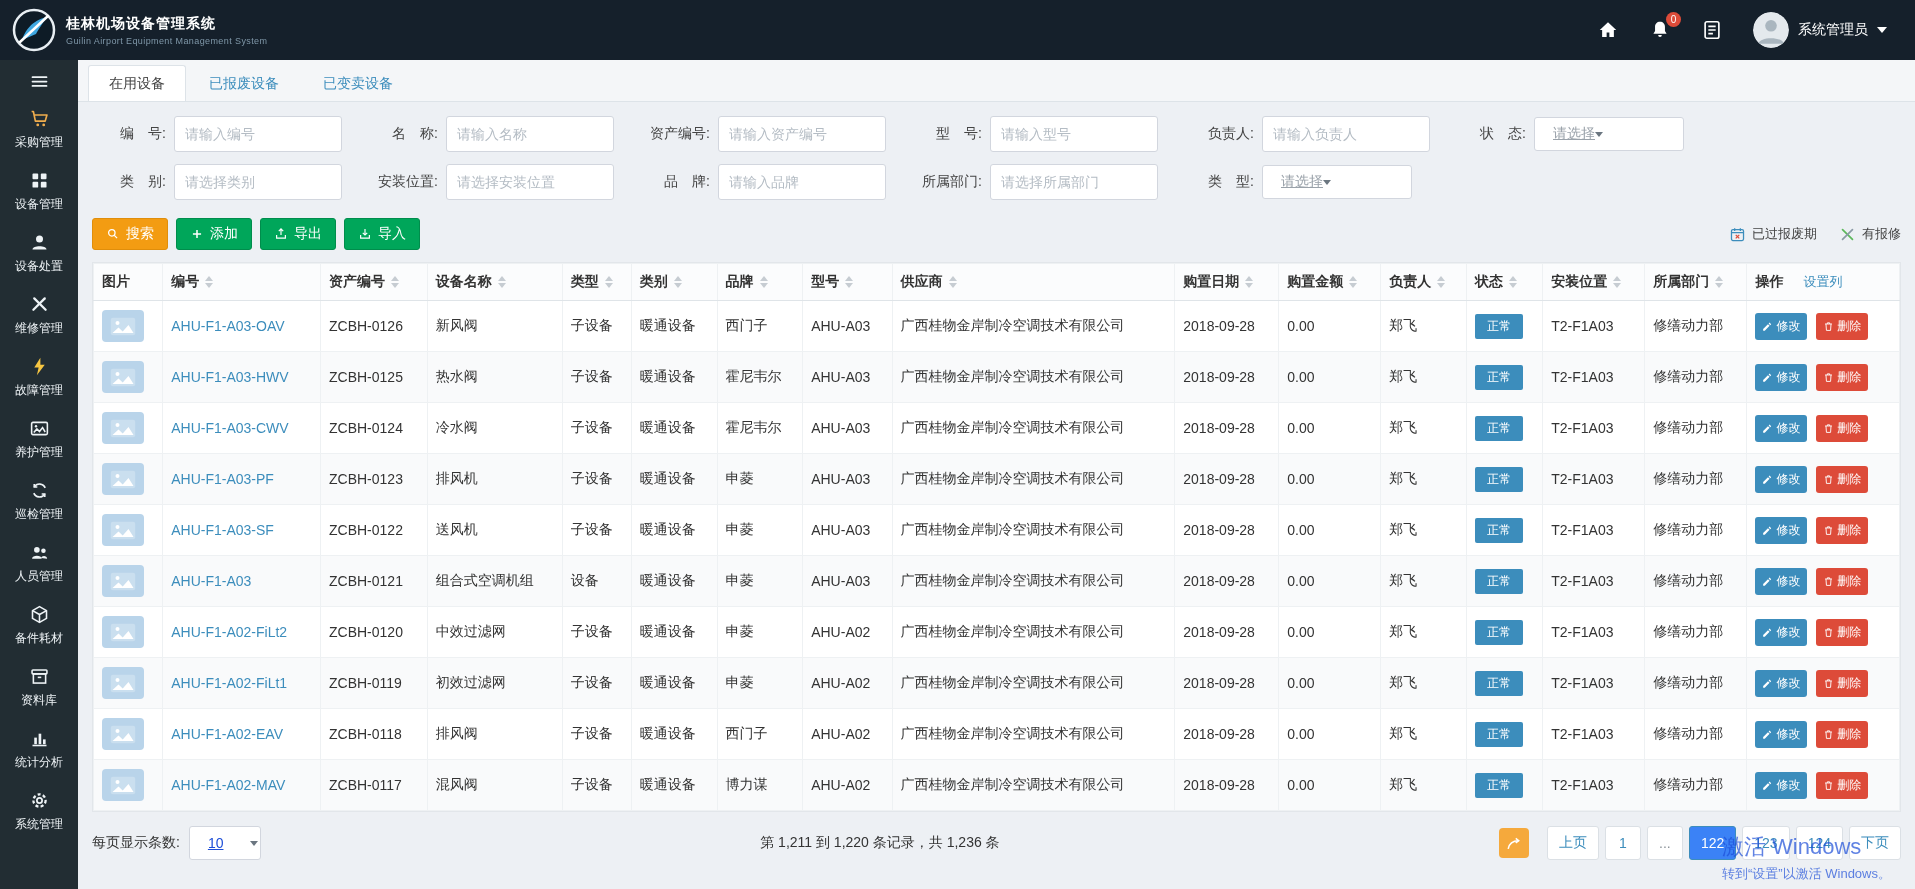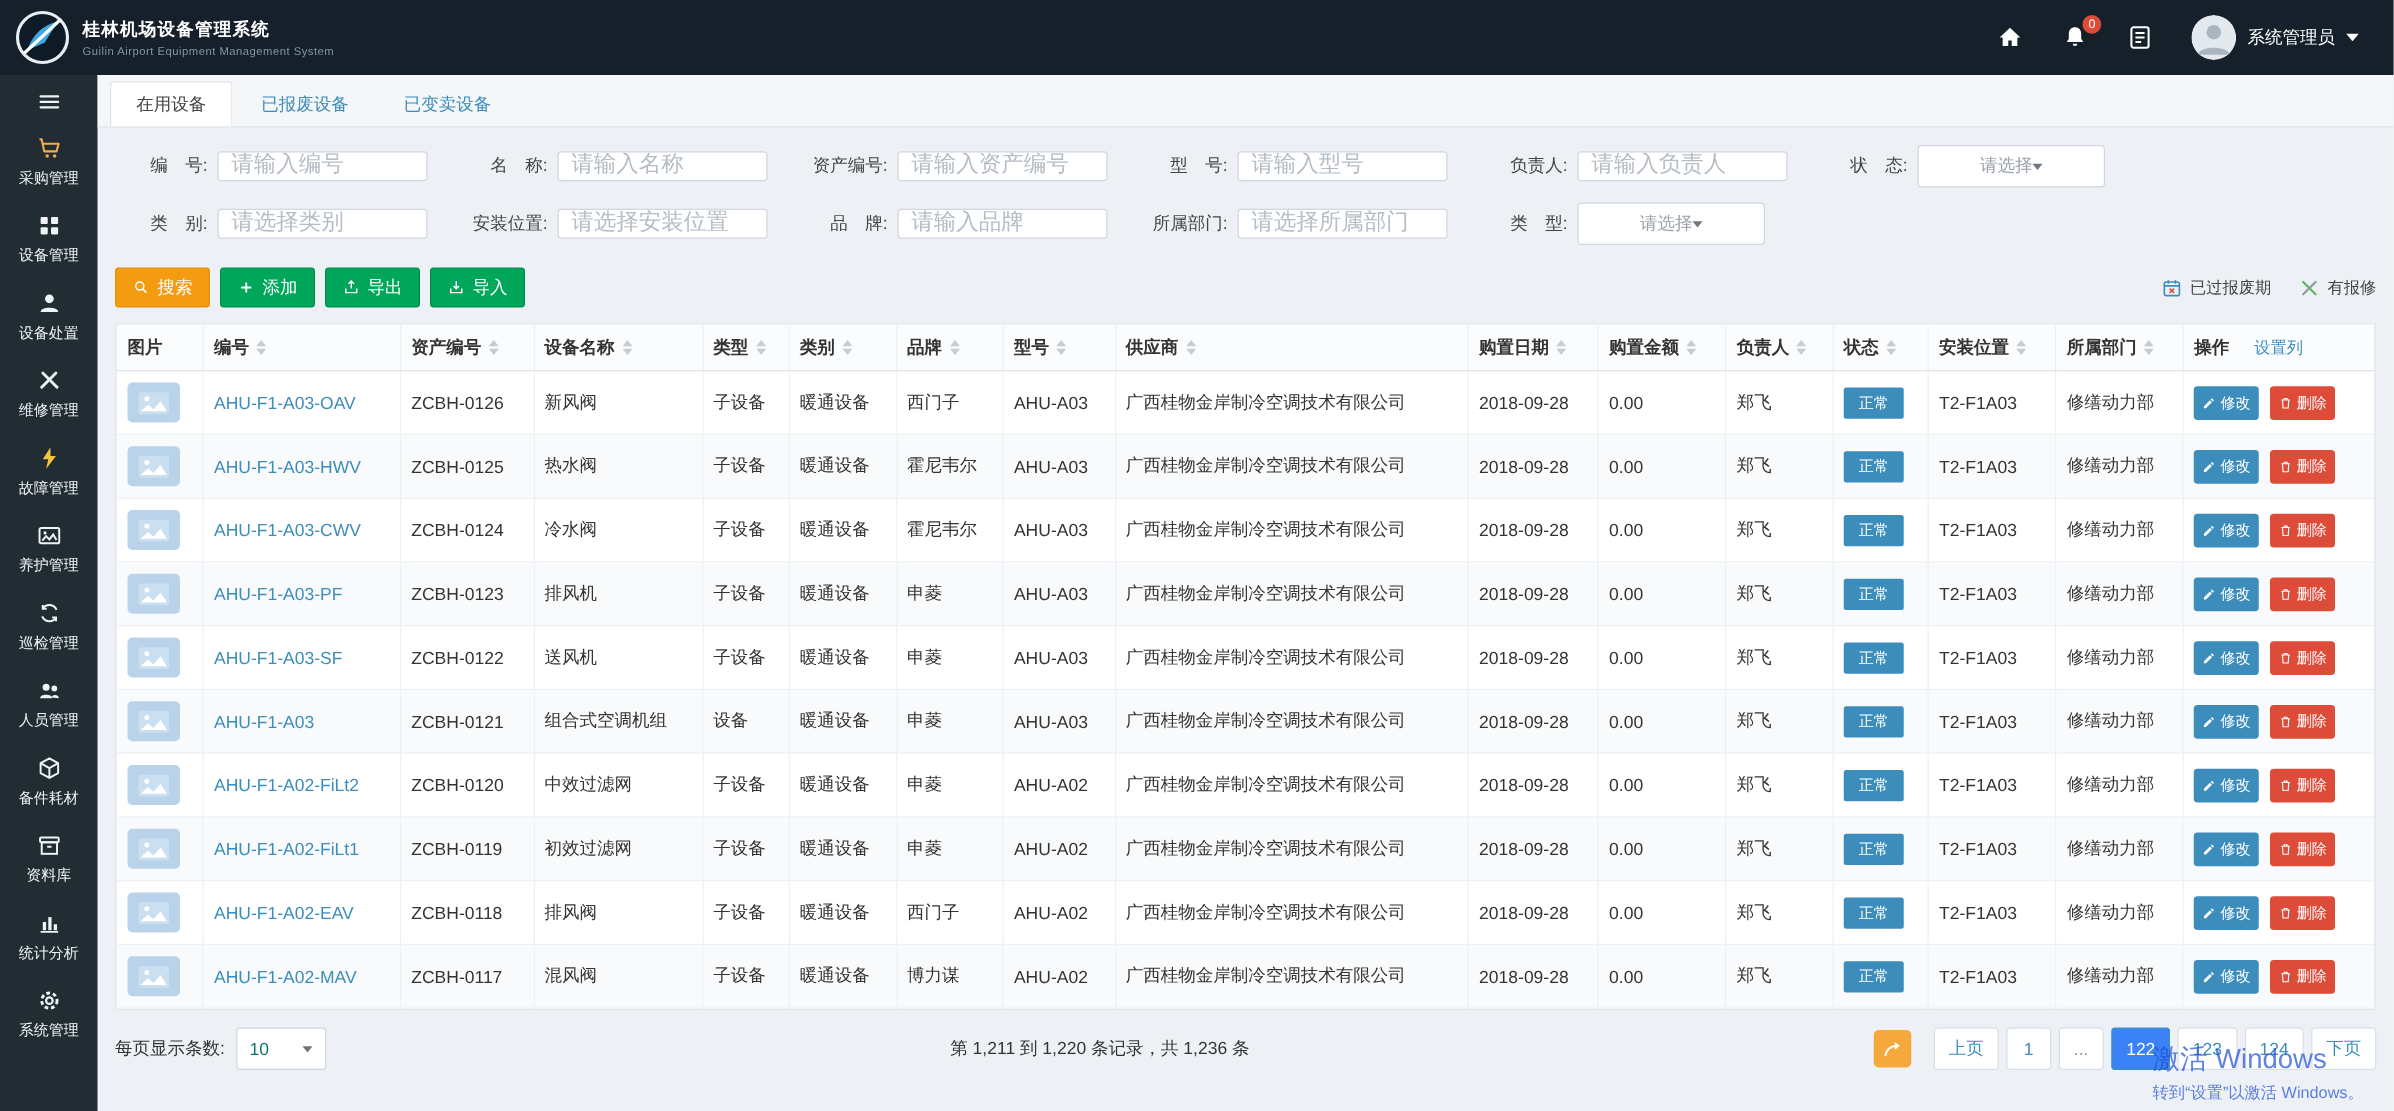--- a/index.html
+++ b/index.html
@@ -42,26 +42,26 @@
   .tabbar { height: 42px; flex: none; background: #f4f6f8; border-bottom: 1px solid #dde3e8;
             display: flex; align-items: stretch; padding: 5px 0 0 10px; gap: 2px; }
   .tab { padding: 0 20px; display: flex; align-items: center; font-size: 14px; color: #3c8dbc;
          cursor: pointer; border: 1px solid transparent; border-bottom: none; border-radius: 3px 3px 0 0; }
   .tab.active { background: #fff; color: #444; border-color: #dde3e8; }
 
   .filters { padding: 14px 14px 0; flex: none; }
   .frow { display: flex; align-items: center; margin-bottom: 12px; }
   .fgroup { display: flex; align-items: center; margin-right: 22px; }
   .flabel { width: 74px; text-align: right; margin-right: 8px; font-size: 14px; color: #444; }
-  .finput { width: 168px; height: 24px; border: 1px solid #d2d6de; border-radius: 3px; padding: 0 10px;
-            font-size: 18px; color: #333; background: #fff; font-family: Liberation Mono, monospace; outline: none; }
+  .finput { width: 168px; height: 36px; border: 1px solid #d2d6de; border-radius: 3px; padding: 0 10px;
+            font-size: 14px; color: #333; background: #fff; font-family: Liberation Sans, sans-serif; outline: none; }
   .finput::placeholder { color: #b4bcc4; }
   .fselect { width: 150px; height: 34px; border: 1px solid #d2d6de; border-radius: 3px; background: #fff;
-             display: flex; align-items: center; justify-content: center; padding: 0 28px;
-             font-size: 14px; color: #9aa2aa; cursor: pointer; }
+             display: flex; align-items: center; justify-content: flex-start; padding: 0 18px;
+             font-size: 14px; color: #9aa2aa; cursor: pointer; text-decoration: underline; }
   .sel-caret { width: 0; height: 0; border-left: 4.5px solid transparent; border-right: 4.5px solid transparent;
                border-top: 5.5px solid #6b7680; }
 
   .toolbar { display: flex; align-items: center; padding: 6px 14px 12px; flex: none; }
   .btn { height: 32px; border-radius: 3px; color: #fff; font-size: 14px; display: inline-flex;
          align-items: center; gap: 6px; padding: 0 13px; margin-right: 8px; cursor: pointer; font-family: inherit; }
   .btn svg { width: 14px; height: 14px; display: block; }
   .btn-search { background: #f39c12; border: 1px solid #e08e0b; }
   .btn-green  { background: #00a65a; border: 1px solid #008d4c; }
   .legend { margin-left: auto; display: flex; align-items: center; gap: 22px; font-size: 13px; color: #444; }
@@ -87,21 +87,21 @@
   .code-link { color: #3c8dbc; text-decoration: none; cursor: pointer; }
   .badge-status { background: #3c8dbc; color: #fff; font-size: 12px; padding: 4px 12px; border-radius: 2px; display: inline-block; }
   .rbtn { border: none; border-radius: 3px; color: #fff; font-size: 12px; display: inline-flex;
           align-items: center; gap: 3px; padding: 5px 7px; cursor: pointer; font-family: inherit; }
   .rbtn svg { width: 11px; height: 11px; display: block; }
   .rbtn-edit { background: #3c8dbc; margin-right: 5px; }
   .rbtn-del  { background: #dd4b39; }
 
   .footerbar { display: flex; align-items: center; padding: 14px 14px 0; font-size: 14px; color: #333; flex: none; }
   .perpage { display: flex; align-items: center; gap: 9px; }
-  .pp-select { width: 72px; color: #0f766e; gap: 27px; }
+  .pp-select { width: 72px; color: #1d4ed8; gap: 27px; }
   .records { flex: 1; text-align: center; }
   .pager { display: flex; align-items: center; gap: 6px; }
   .quickbtn { width: 30px; height: 30px; background: #f5a93c; border-radius: 4px; display: flex;
               align-items: center; justify-content: center; margin-right: 12px; cursor: pointer; }
   .quickbtn svg { width: 17px; height: 17px; display: block; }
   .pg { min-width: 36px; height: 34px; border: 1px solid #dbe0e5; background: #fff; color: #3c8dbc;
         display: flex; align-items: center; justify-content: center; padding: 0 11px; font-size: 14px;
         border-radius: 3px; cursor: pointer; }
   .pg.active { background: #3b82f6; border-color: #3c8dbc; color: #fff; }
   .pg.ellipsis { color: #8a9198; }

